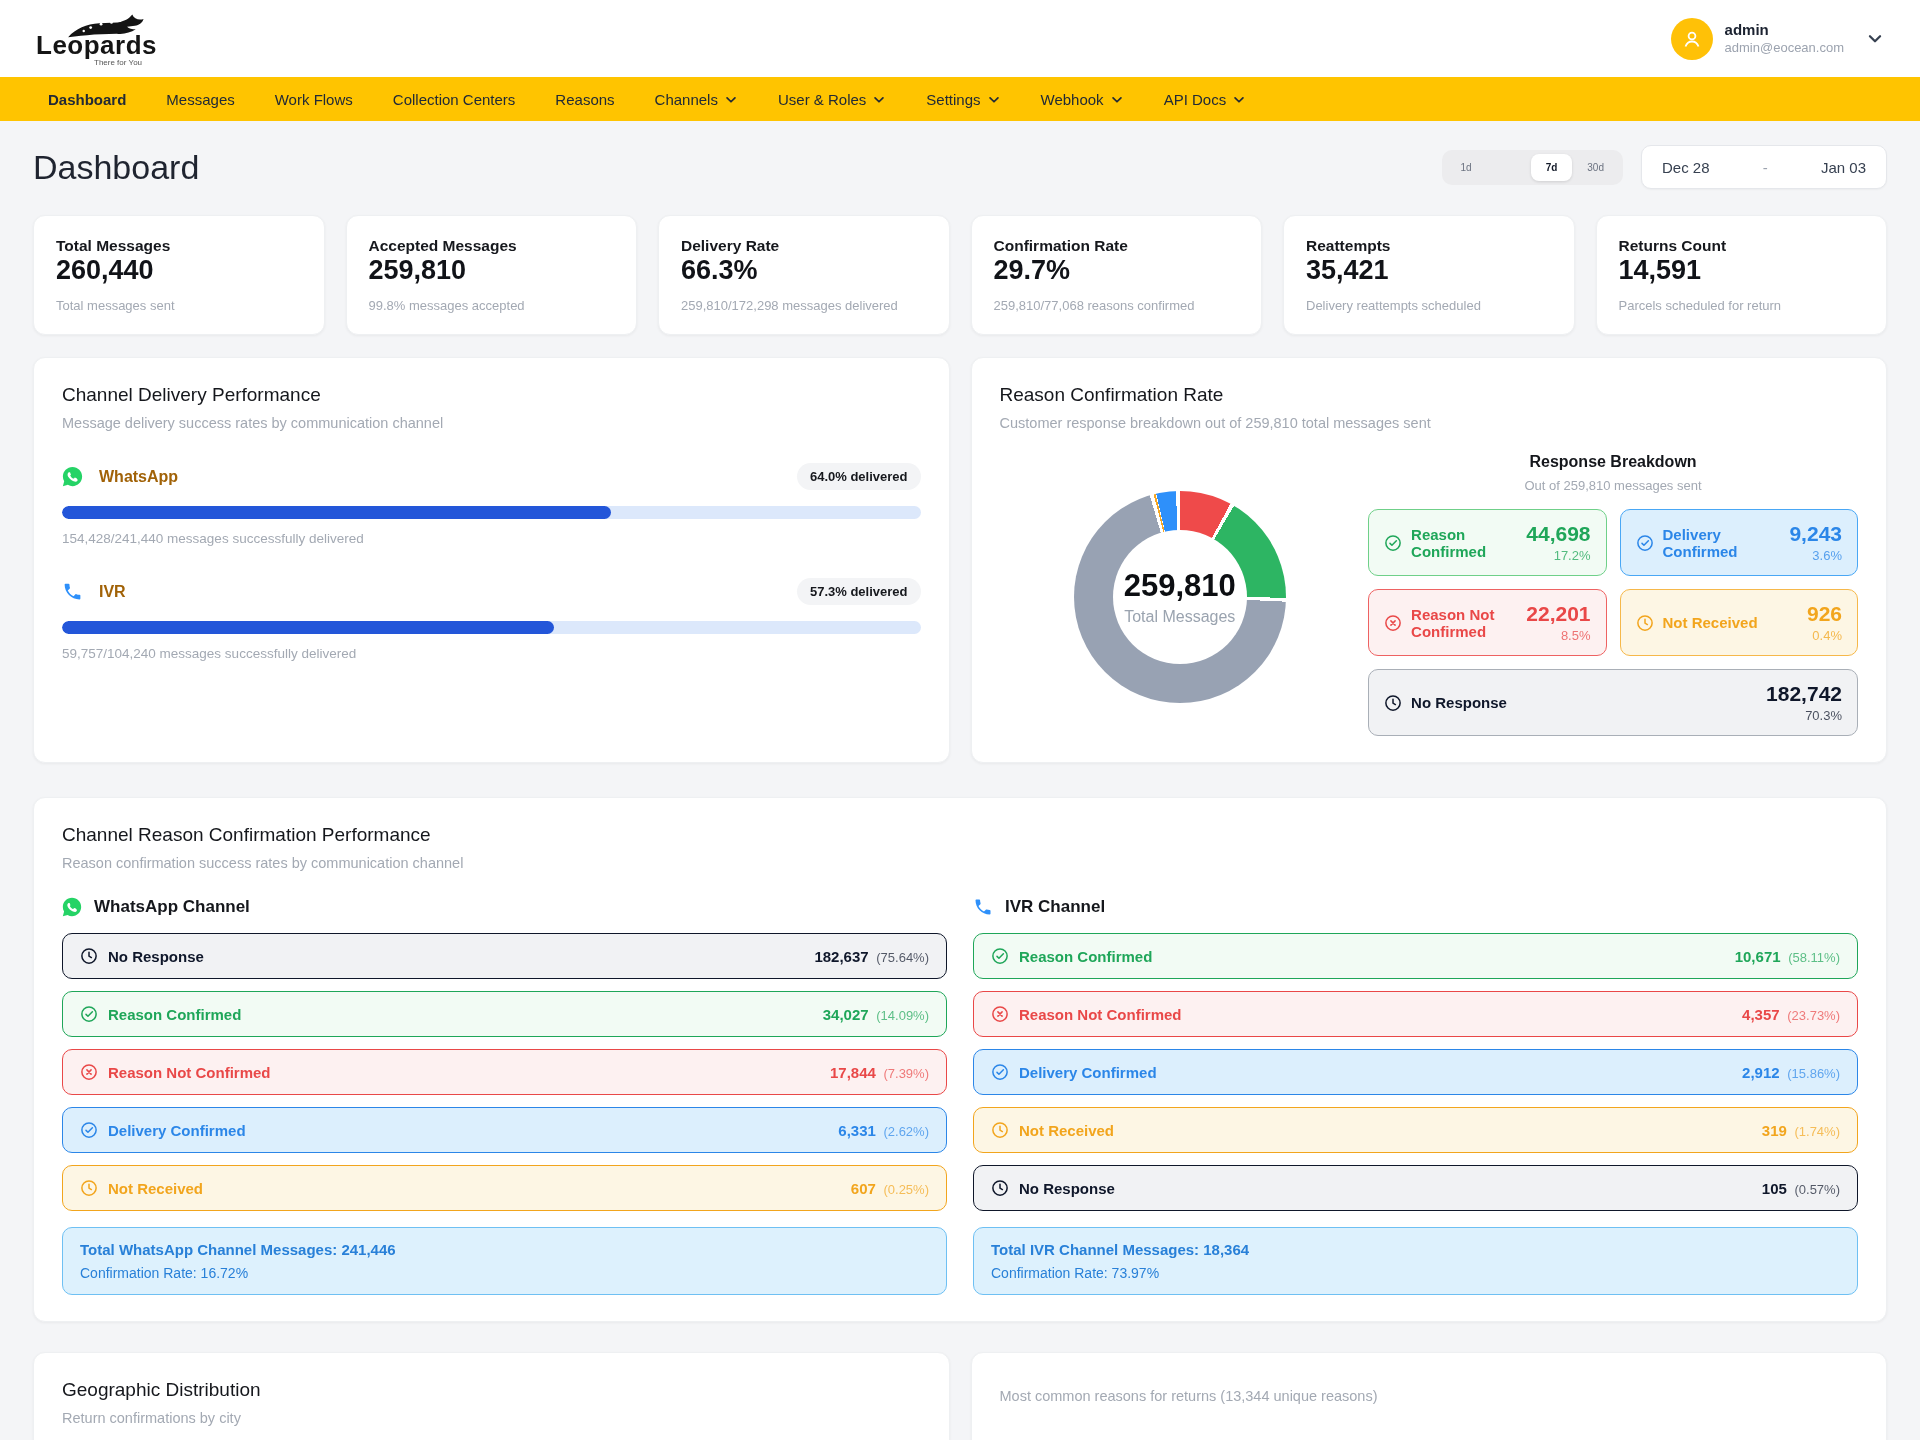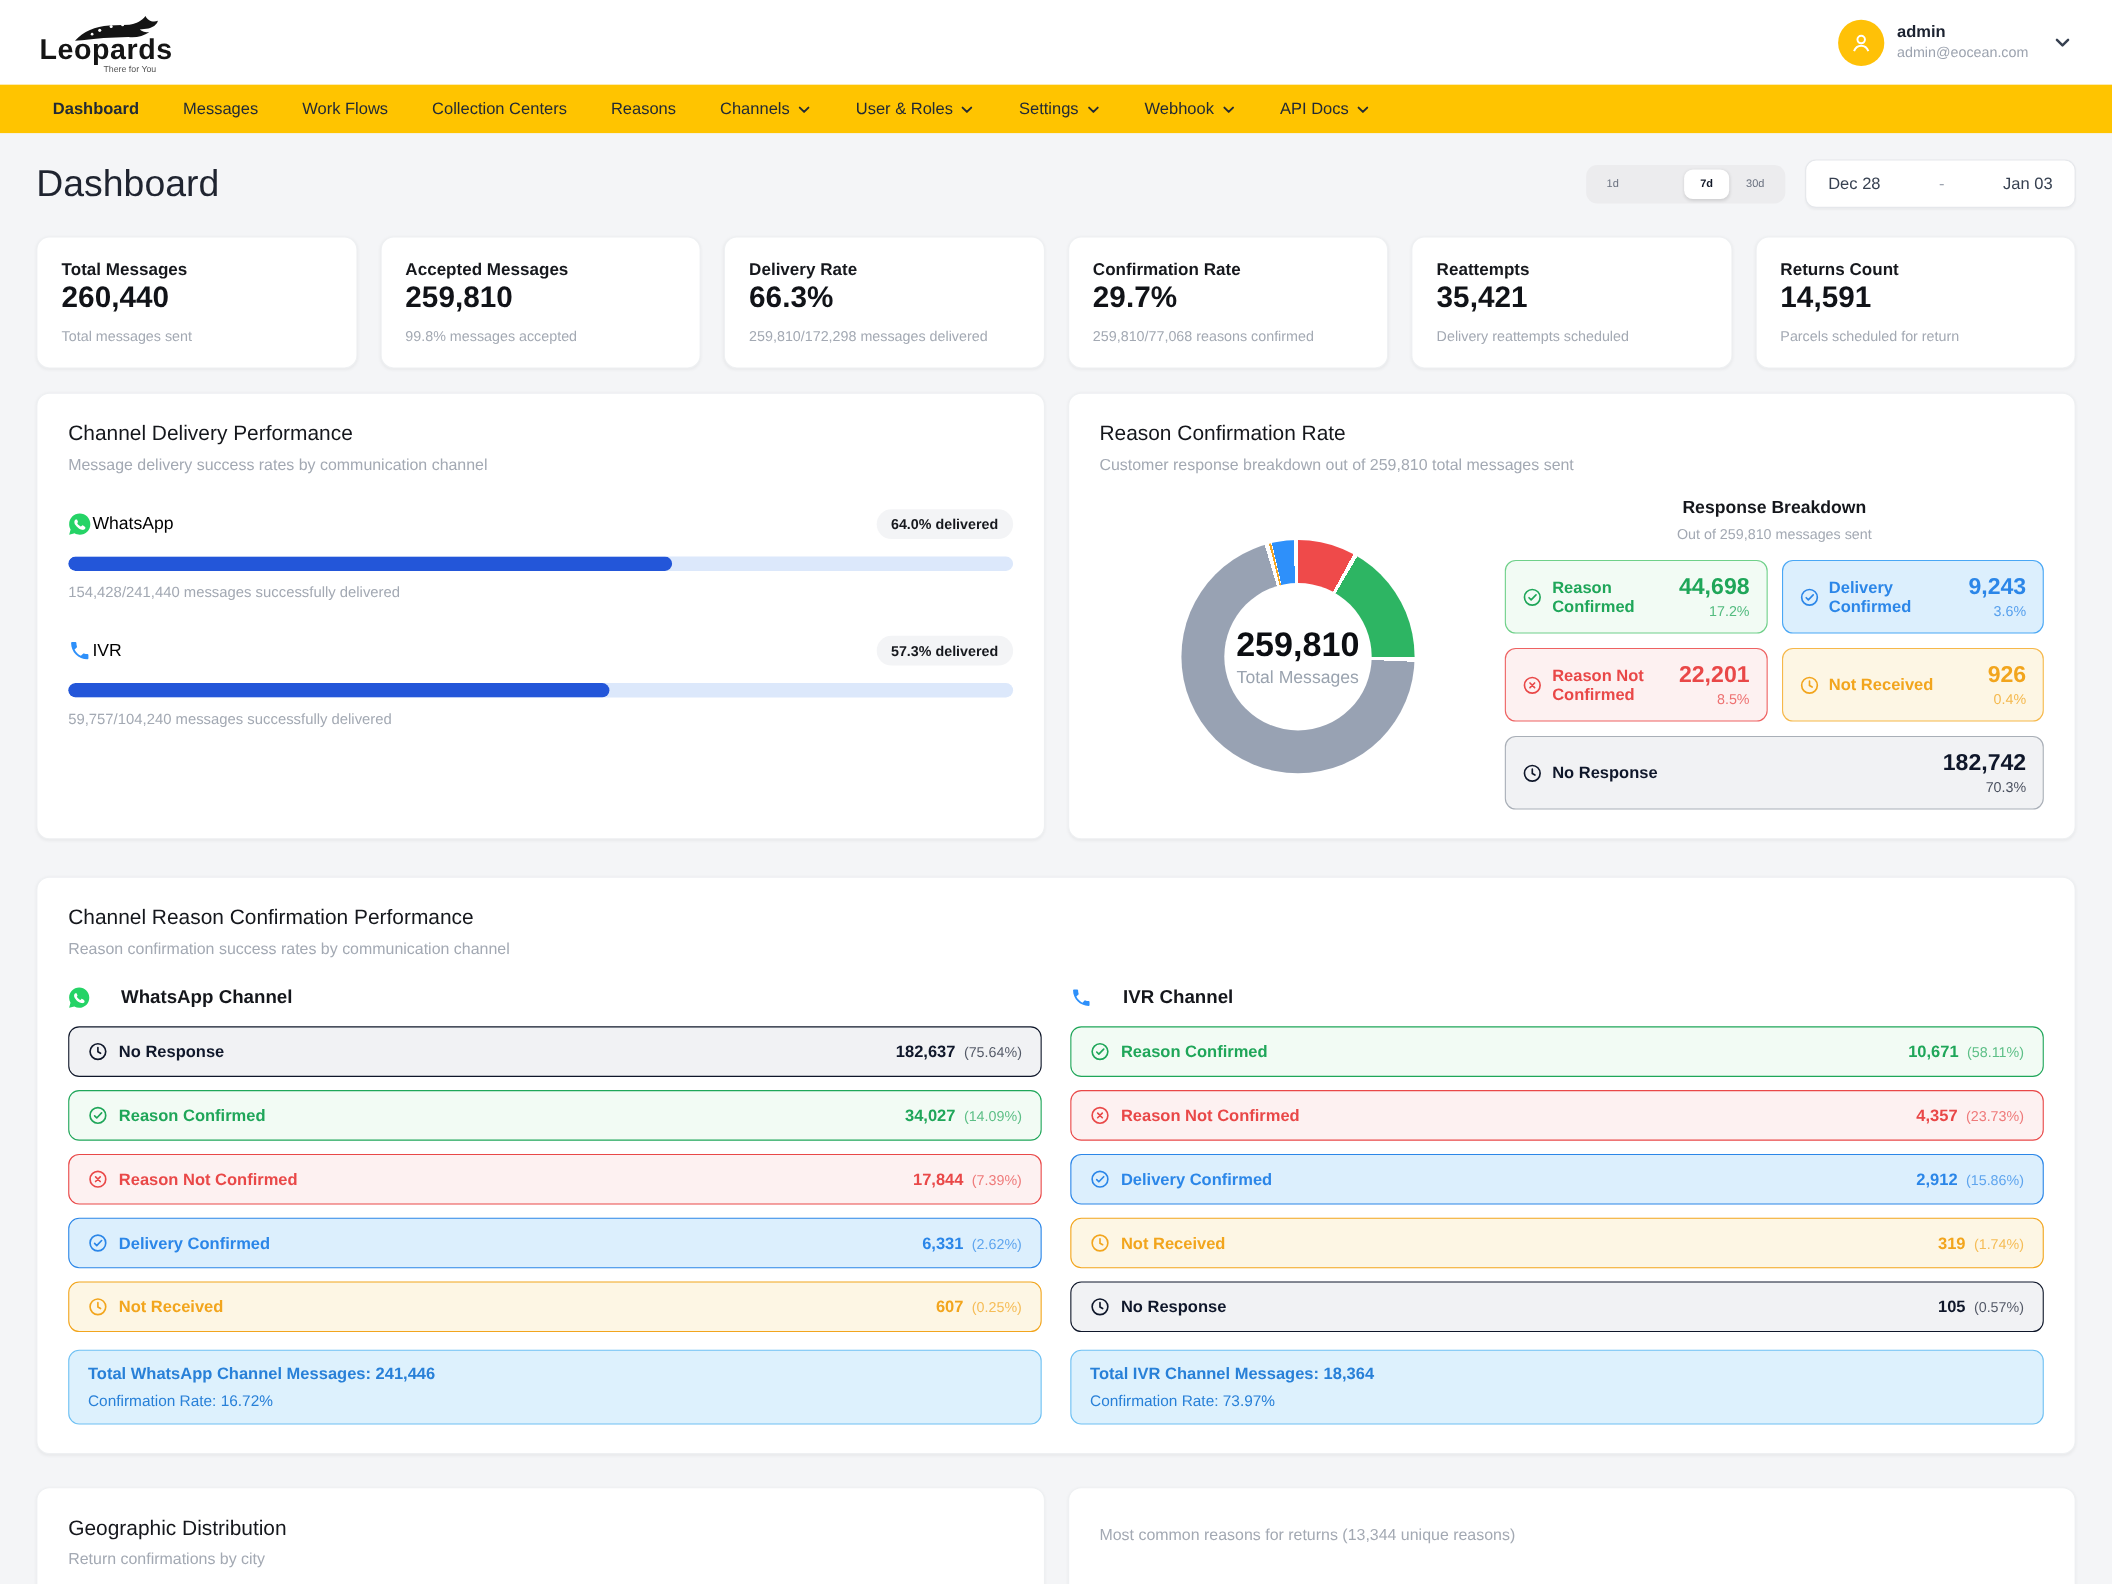--- a/index.html
+++ b/index.html
@@ -47,21 +47,21 @@
   .kpi-sub { font-size:13px; color:#a3a9b3; margin-top:12px; }
   
   .panel { background:#fff; border:1px solid #eef0f2; border-radius:12px; box-shadow:0 1px 3px rgba(0,0,0,.05); padding:26px 28px; }
   .panel-title { font-size:19px; font-weight:400; color:#15171c; }
   .panel-sub { font-size:14.5px; color:#a3a9b3; margin-top:9px; }
   .row2 { margin-top:22px; display:grid; grid-template-columns:1fr 1fr; gap:21px; }
   .row2 .panel { min-height:398px; }
   
   .chan-block { margin-top:32px; }
   .chan-head { display:flex; align-items:center; justify-content:space-between; }
-  .chan-name { display:flex; align-items:center; gap:1px; font-size:16px; font-weight:400; color:#000000; }
+  .chan-name { display:flex; align-items:center; gap:16px; font-size:16px; font-weight:700; color:#a16207; }
   .chan-name .cicon { width:21px; height:21px; display:inline-flex; }
   .chan-badge { background:#f3f4f6; border-radius:16px; padding:6px 13px; font-size:13px; font-weight:700; color:#16181d; }
   .bar-track { margin-top:16px; height:13px; border-radius:7px; background:#dce8fb; overflow:hidden; }
   .bar-fill { height:100%; border-radius:7px; background:#2356d9; }
   .chan-detail { margin-top:12px; font-size:13.5px; color:#a3a9b3; }
   
   .rc-body { display:flex; margin-top:8px; }
   .donut-wrap { width:42%; display:flex; justify-content:center; }
   .donut { position:relative; width:212px; height:212px; border-radius:50%; margin-top:52px; }
   .donut-hole { position:absolute; left:39px; top:39px; width:134px; height:134px; background:#fff; border-radius:50%; display:flex; flex-direction:column; align-items:center; justify-content:center; }
@@ -80,21 +80,21 @@
   .ricon { width:18px; height:18px; flex:0 0 18px; display:inline-flex; }
   
   .tone-green  { background:#f2fbf4; border-color:#6fd089; color:#1fa659; }
   .tone-blue   { background:#dceffd; border-color:#49a7f5; color:#2b86e8; }
   .tone-red    { background:#fdf1f1; border-color:#ee6262; color:#e94848; }
   .tone-orange { background:#fdf6e4; border-color:#f6b84a; color:#f2a51d; }
   .tone-gray   { background:#f1f2f4; border-color:#a9afb7; color:#0f172a; }
   
   .section3 { margin-top:34px; min-height:498px; }
   .cr-grid { margin-top:26px; display:grid; grid-template-columns:1fr 1fr; gap:26px; }
-  .cr-heading { display:flex; align-items:center; gap:28px; font-size:17px; font-weight:700; color:#15171c; }
+  .cr-heading { display:flex; align-items:center; gap:12px; font-size:17px; font-weight:700; color:#15171c; }
   .cr-heading .cicon { width:20px; height:20px; display:inline-flex; }
   .cr-rows { margin-top:16px; display:flex; flex-direction:column; gap:12px; }
   .cr-row { border:1.5px solid; border-radius:10px; padding:13px 17px; display:flex; align-items:center; justify-content:space-between; }
   .cr-left { display:flex; align-items:center; gap:10px; font-size:15px; font-weight:600; }
   .cr-right { font-size:13px; }
   .cr-val { font-size:15px; font-weight:800; }
   .cr-pct { opacity:.7; margin-left:4px; }
   .total-box { margin-top:16px; background:#ddf1fd; border:1.5px solid #6ec0f3; border-radius:10px; padding:13px 17px; color:#2880d8; }
   .total-line1 { font-size:15px; font-weight:700; }
   .total-line2 { font-size:14px; margin-top:7px; }

